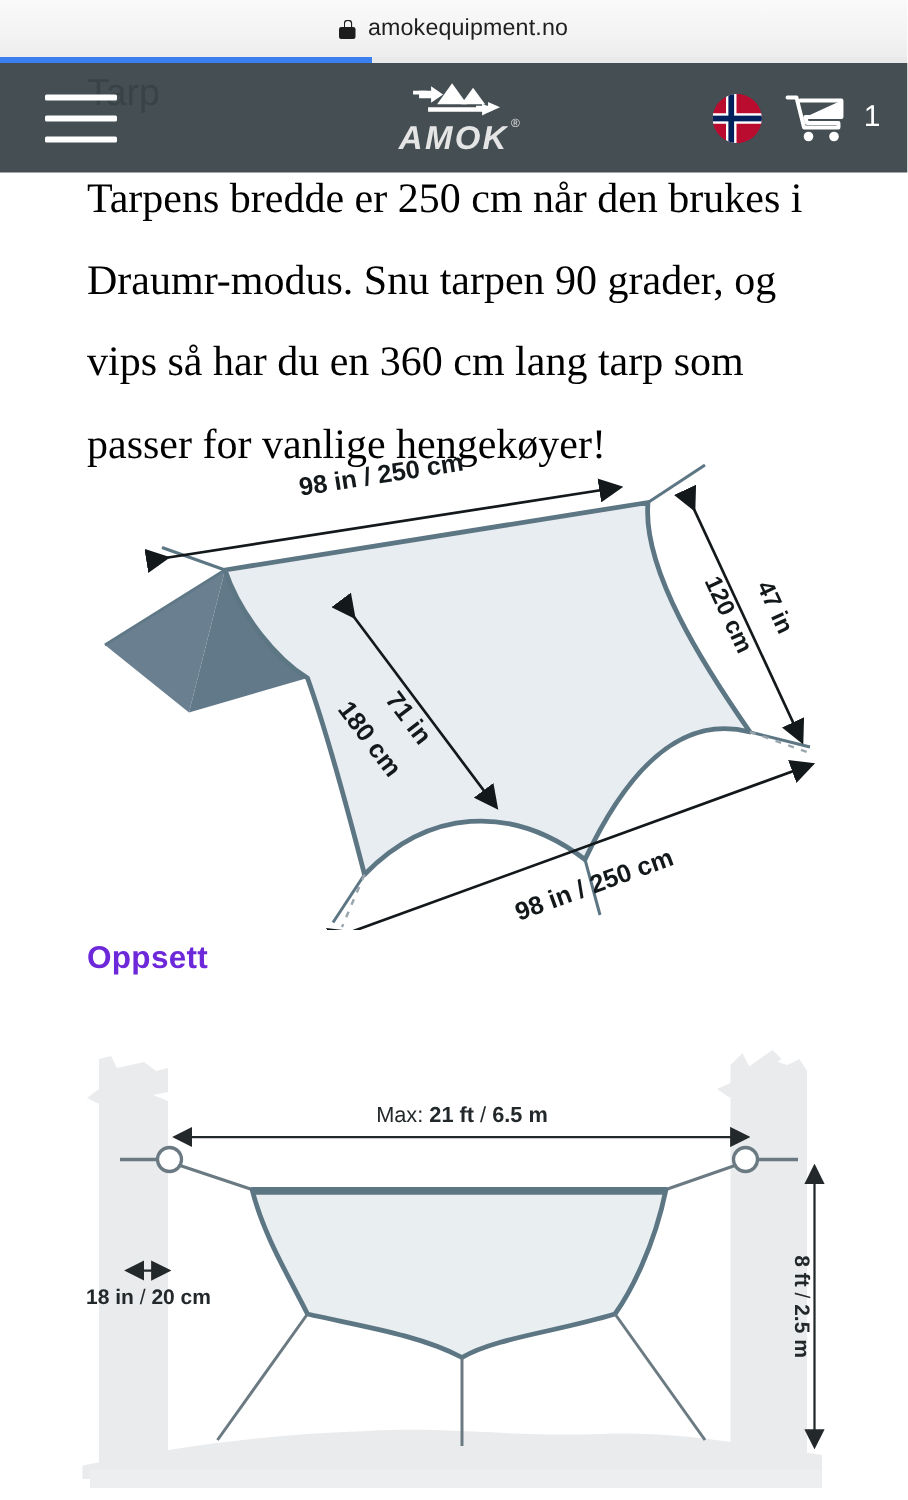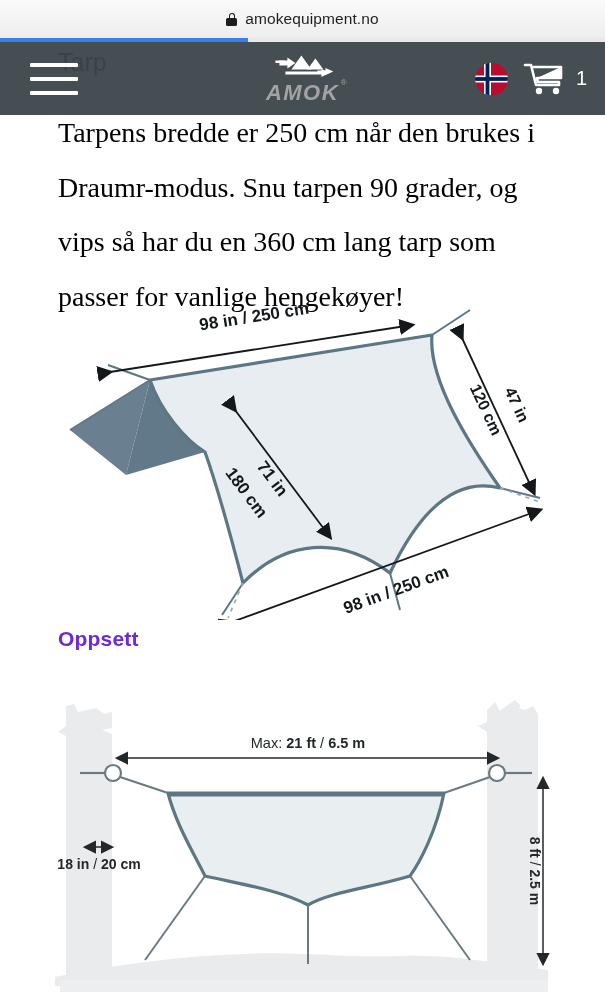--- a/index.html
+++ b/index.html
@@ -68,21 +68,21 @@
   .hamburger {
     position:absolute; left: 30px; top: 50%; transform: translateY(-50%);
     width: 48px; height: 32px; display:flex; flex-direction: column; justify-content: space-between;
     cursor: pointer;
   }
   .hamburger span { display:block; width: 48px; height: 4px; background:#fff; border-radius:1px; }
 
   .logo { position:absolute; left: 50%; top: 50%; transform: translate(-50%,-50%); text-align:center; }
   .logo-mark { width: 62px; height: 26px; display:block; margin: 0 auto 1px; }
   .logo-word {
-    font-size: 22px; font-weight: bold; font-style: italic; color:#a3a3a3;
+    font-size: 22px; font-weight: bold; font-style: italic; color:#e5e5e5;
     letter-spacing: 1.5px; font-family: "Liberation Sans", sans-serif; position:relative;
     display:inline-block;
   }
   .logo-reg { position:absolute; top:-2px; right:-9px; font-size: 8px; font-style:normal; font-weight:normal; }
 
   .flag-btn {
     position:absolute; right: 97px; top: 50%; transform: translateY(-50%);
     width: 33px; height: 33px; border-radius: 50%; overflow:hidden; cursor:pointer;
   }
   .cart-btn {

